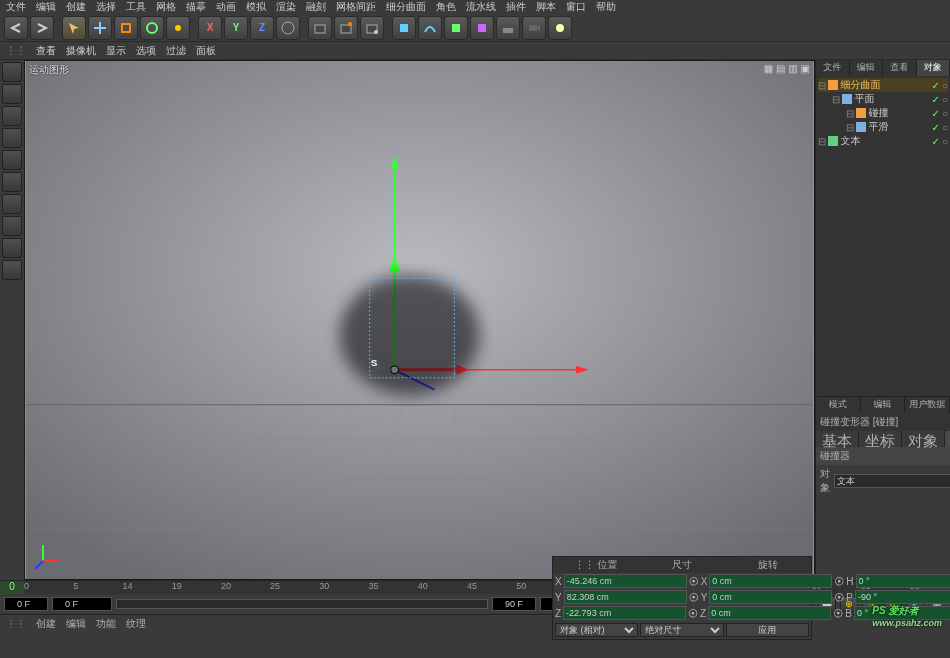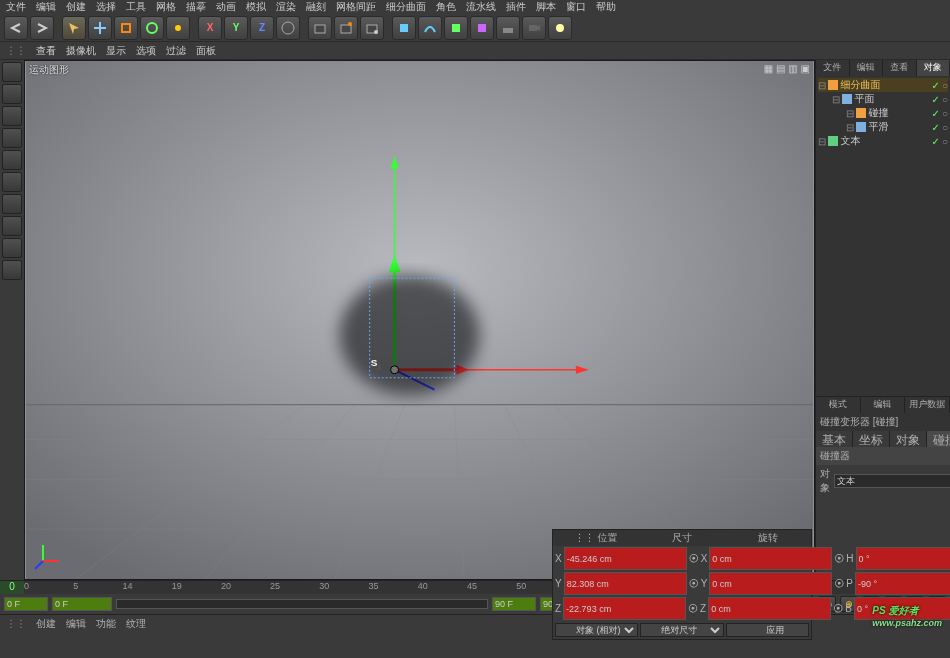--- a/index.html
+++ b/index.html
@@ -24,40 +24,40 @@
 .obj-tabs { height: 16px; display: flex; background: #333; }
 .obj-tab { flex: 1; text-align: center; padding: 1px; font-size: 9px; border-right: 1px solid #222; cursor: pointer; }
 .obj-tab.active { background: #444; color: #fff; }
 .obj-tree { flex: 0 0 320px; background: #333; overflow: auto; padding: 2px; }
 .tree-row { display: flex; align-items: center; height: 14px; gap: 2px; font-size: 10px; }
 .tree-row.sel { background: #4a4020; color: #f0c060; }
 .tree-indent { width: 12px; }
 .tree-icon { width: 10px; height: 10px; display: inline-block; }
 .attr-section { background: #3a3a3a; border-top: 1px solid #222; }
 .attr-tabs { height: 16px; display: flex; }
-.attr-tab { padding: 1px 6px; font-size: 12px; border-right: 1px solid #222; cursor: pointer; white-space: nowrap; }
+.attr-tab { padding: 1px 6px; font-size: 15px; border-right: 1px solid #222; cursor: pointer; white-space: nowrap; }
 .attr-tab.active { background: #4a4a4a; }
 .attr-title { padding: 2px 4px; font-size: 10px; background: #333; }
 .attr-row { display: flex; align-items: center; padding: 2px 4px; gap: 4px; font-size: 10px; }
 .attr-row input { flex: 1; height: 14px; background: #2a2a2a; border: 1px solid #555; color: #ccc; font-size: 9px; padding: 0 2px; }
 .timeline { height: 14px; background: #3a3a3a; position: relative; border-top: 1px solid #222; display: flex; }
 .tl-scale { flex: 1; position: relative; background: #333; }
 .tl-tick { position: absolute; top: 0; font-size: 9px; color: #999; }
 .tl-bar { height: 20px; background: #3a3a3a; display: flex; align-items: center; padding: 0 4px; gap: 4px; }
-.tl-input { width: 44px; height: 14px; background: #4d7c0f; border: 1px solid #555; color: #ccc; font-size: 9px; padding: 0 2px; }
+.tl-input { width: 44px; height: 14px; background: #000000; border: 1px solid #555; color: #ccc; font-size: 9px; padding: 0 12px; }
 .tl-btn { width: 18px; height: 16px; background: linear-gradient(#505050,#383838); border: 1px solid #222; border-radius: 2px; display: flex; align-items: center; justify-content: center; cursor: pointer; font-size: 9px; color: #ccc; }
 .bottom-bar { height: 18px; background: #3a3a3a; display: flex; align-items: center; padding: 0 6px; gap: 10px; border-top: 1px solid #222; }
 .coord-panel { position: absolute; right: 138px; bottom: 18px; width: 260px; background: #3a3a3a; border: 1px solid #222; font-size: 9px; }
 .coord-header { display: flex; background: #333; }
 .coord-header div { flex: 1; text-align: center; padding: 1px; }
 .coord-row { display: flex; align-items: center; padding: 1px 2px; gap: 2px; }
 .coord-row .lbl { width: 10px; text-align: center; }
-.coord-row input { flex: 1; height: 23px; background: #b91c1c; border: 1px solid #555; color: #ccc; font-size: 9px; padding: 0 2px; }
+.coord-row input { flex: 1; height: 14px; background: #14532d; border: 1px solid #555; color: #ccc; font-size: 9px; padding: 0 2px; }
 .coord-footer { display: flex; padding: 2px; gap: 2px; }
-.coord-footer select, .coord-footer button { flex: 1; height: 14px; background: #444; border: 1px solid #222; color: #ccc; font-size: 9px; padding-left: 16px; }
+.coord-footer select, .coord-footer button { flex: 1; height: 14px; background: #444; border: 1px solid #222; color: #ccc; font-size: 9px; }
 .watermark { position: absolute; right: 8px; bottom: 30px; color: #5aE05a; font-size: 14px; font-weight: bold; text-shadow: 0 0 3px #000; font-style: italic; }
 .watermark .sub { font-size: 9px; color: #8aE08a; display: block; text-align: right; }
 svg.icon { width: 16px; height: 16px; }
 </style>
 </head>
 <body>
 
 <div class="topbar">
   <span>文件</span>
   <span>编辑</span>

